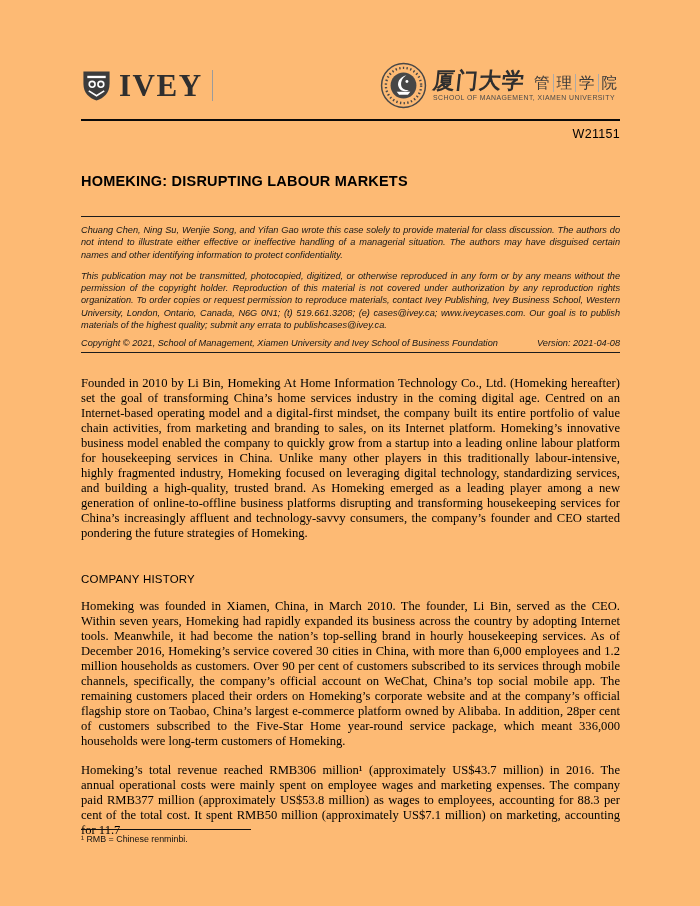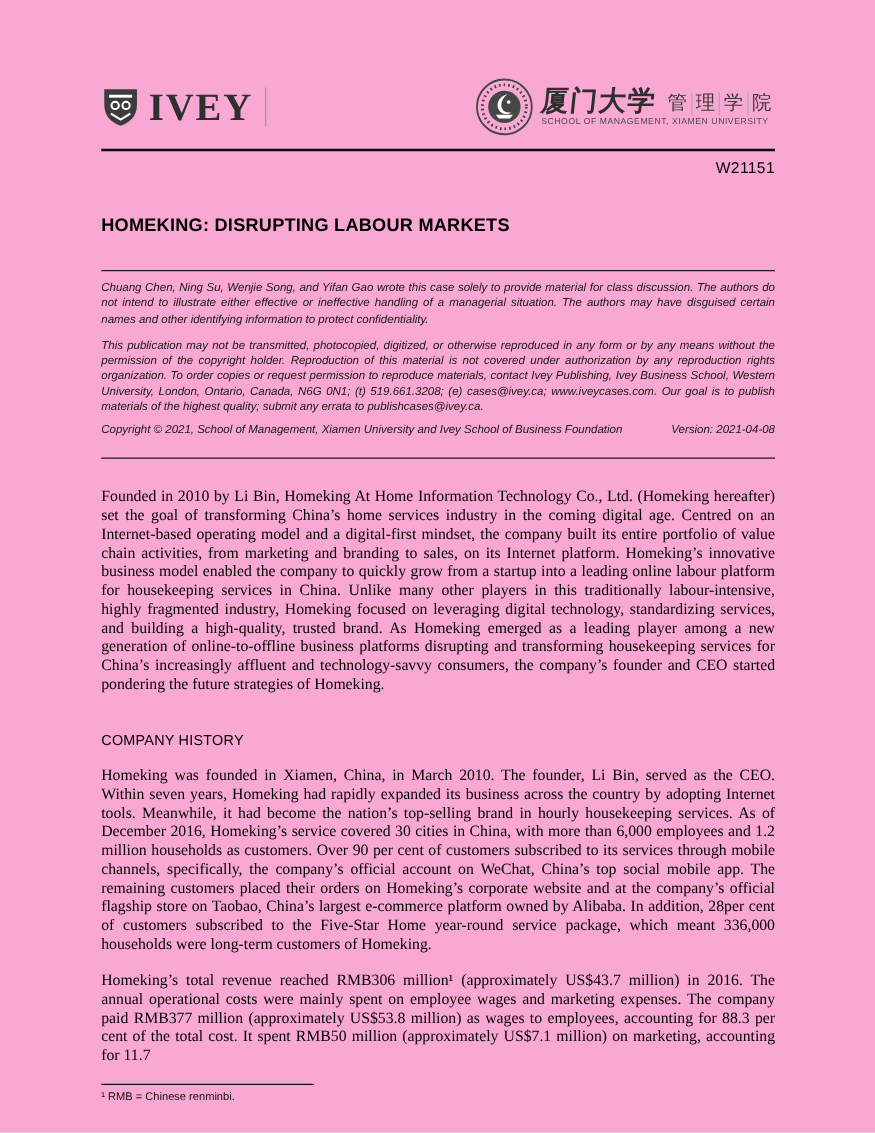--- a/index.html
+++ b/index.html
@@ -1,19 +1,19 @@
 <!DOCTYPE html>
 <html><head>
 <meta charset="utf-8">
 <style>
   * { margin:0; padding:0; box-sizing:border-box; }
   html,body { background:#e8e8e8; }
   .page {
     position:relative; width:700px; height:906px; margin:0 auto;
-    background:#f9a8d4; overflow:hidden;
+    background:#fdba74; overflow:hidden;
     font-family:"Liberation Sans", sans-serif; color:#000;
   }
   .content { padding:58px 80px 0 81px; }
 
   
   .header { display:flex; justify-content:space-between; align-items:center; height:54px; }
   .ivey-logo { display:flex; align-items:center; color:#3c3c3c; }
   .ivey-shield { width:31px; height:33px; margin-right:7px; }
   .ivey-name {
     font-family:"Liberation Serif", serif; font-weight:bold;
@@ -42,36 +42,36 @@
 
   
   .disclaimer {
     margin-top:27px; border-top:1.5px solid #1c1c1c; padding-top:7px;
     font-style:italic; font-size:9.2px; line-height:12.3px;
     text-align:justify; color:#161616;
   }
   .disclaimer .para2 { margin-top:9px; }
   .copyright-row {
     display:flex; justify-content:space-between; align-items:baseline;
-    margin-top:7px; padding-bottom:18px; border-bottom:1.5px solid #1c1c1c;
+    margin-top:7px; padding-bottom:4px; border-bottom:1.5px solid #1c1c1c;
     font-style:italic; font-size:9.2px; color:#161616;
   }
   .copyright-row .version { white-space:nowrap; margin-left:20px; }
 
   
   .body-text {
     font-family:"Liberation Serif", serif; font-size:12.6px;
     line-height:15px; text-align:justify; color:#000;
   }
   .intro-para { margin-top:23px; }
   .section-heading { margin-top:32px; font-weight:normal; font-size:11.5px; letter-spacing:0.2px; }
   .section-para { margin-top:14px; }
 
   
-  .footnote-block { position:absolute; left:81px; top:867px; width:539px; }
+  .footnote-block { position:absolute; left:81px; top:829px; width:539px; }
   .footnote-rule { width:170px; border:none; border-top:1px solid #111; margin-bottom:4px; }
   .footnote-text { font-size:8.9px; color:#111; }
 </style>
 </head>
 <body>
 
 <div class="page">
   <div class="content">
 
     <div class="header">

